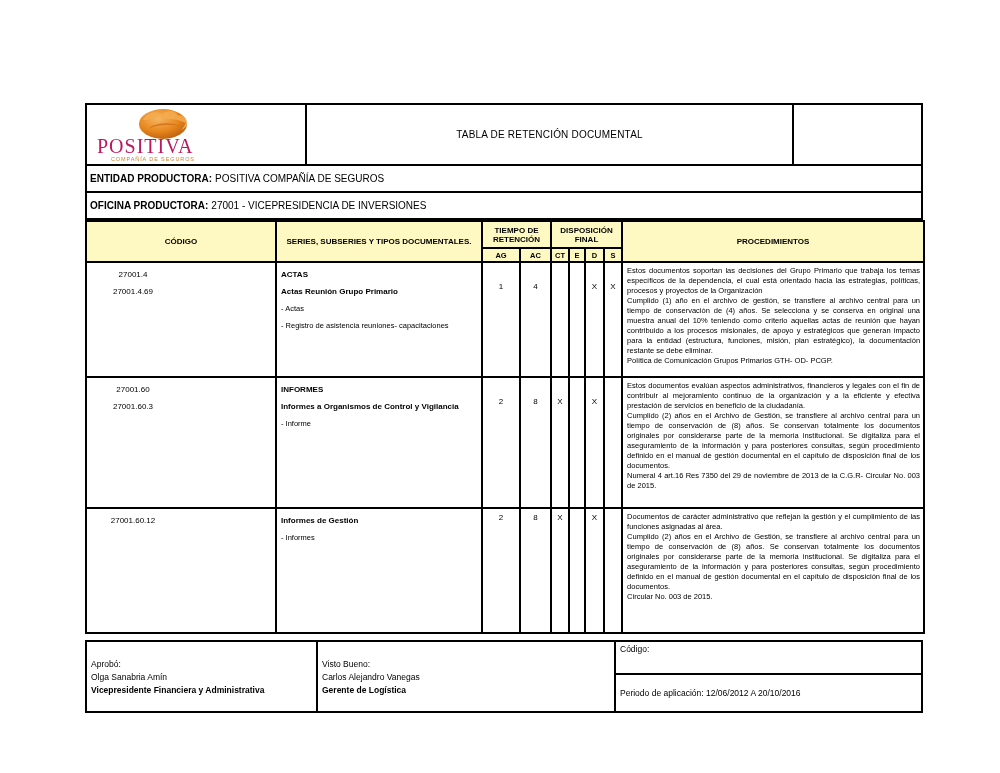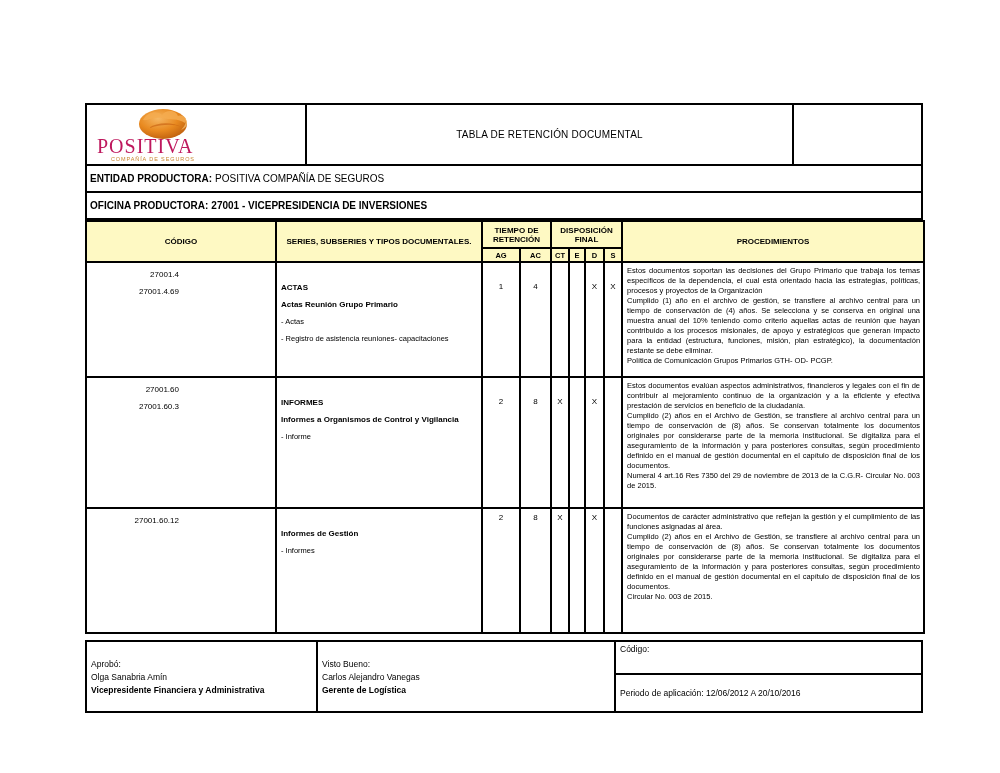--- a/index.html
+++ b/index.html
@@ -15,32 +15,32 @@
                font-size:20px; line-height:20px; color:#be185d; letter-spacing:1px; }
   .logo-tag  { position:absolute; left:24px; top:51px; font-size:5.5px; color:#c8862f; letter-spacing:0.9px; }
   .title-cell { width:487px; border-right:2px solid #000; display:flex; align-items:center;
                 justify-content:center; font-weight:normal; font-size:10px; letter-spacing:0.2px; }
   .banner-right { flex:1; }
 
   
   .info-row { border:2px solid #000; border-top:none; font-size:10px; padding:7px 3px; min-height:16px; }
   .info-row .lbl { font-weight:bold; }
   .info-row .val { margin-left:3px; }
-  .info-row.allbold .val { font-weight:bold; }
+  .info-row.allbold .val { font-weight:normal; }
 
   
   table.trd { border-collapse:collapse; width:838px; table-layout:fixed; }
   .trd th, .trd td { border:2px solid #000; vertical-align:top; }
   .trd thead th { background:#fef9c3; font-size:8px; font-weight:bold; text-align:center;
                   vertical-align:middle; padding:1px 2px; }
   .trd thead tr.h1 th { height:27px; }
   .trd thead tr.h2 th { height:14px; font-size:7.5px; }
-  td.codes { text-align:right; padding-top:3px; padding-right:96px; font-size:8px; }
+  td.codes { text-align:center; padding-top:3px; padding-right:96px; font-size:8px; }
   td.codes div { line-height:17px; }
-  td.series { padding:16px 2px 0 4px; font-size:8px; }
+  td.series { padding:3px 2px 0 4px; font-size:8px; }
   td.series div { line-height:17px; }
   td.series .st { font-weight:bold; }
   td.series .it { font-size:7.5px; }
   td.v { text-align:center; font-size:8px; padding-top:19px; }
   tr.vtop td.v { padding-top:4px; }
   td.proc { font-size:7.5px; line-height:10px; text-align:justify; white-space:pre-line; padding:3px 3px 0 4px; }
   tr.r1 td { height:115px; }
   tr.r2 td { height:131px; }
   tr.r3 td { height:125px; }
 

